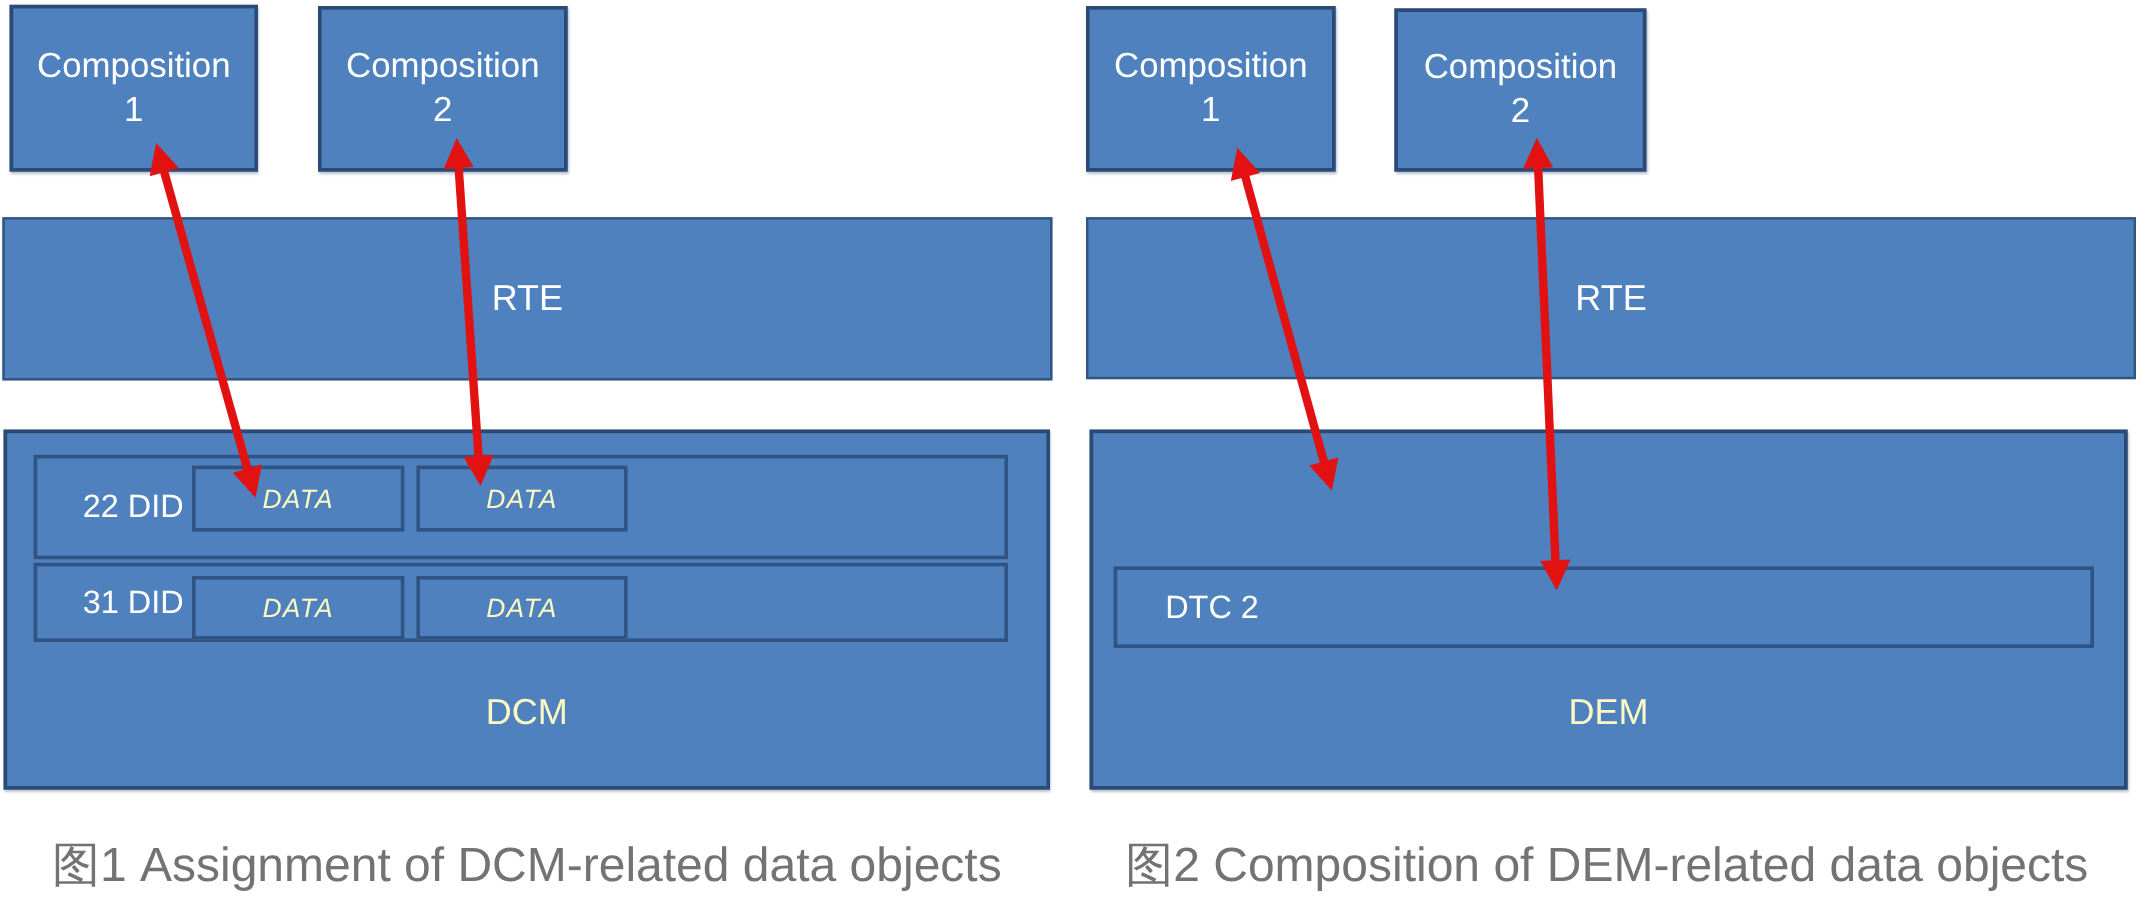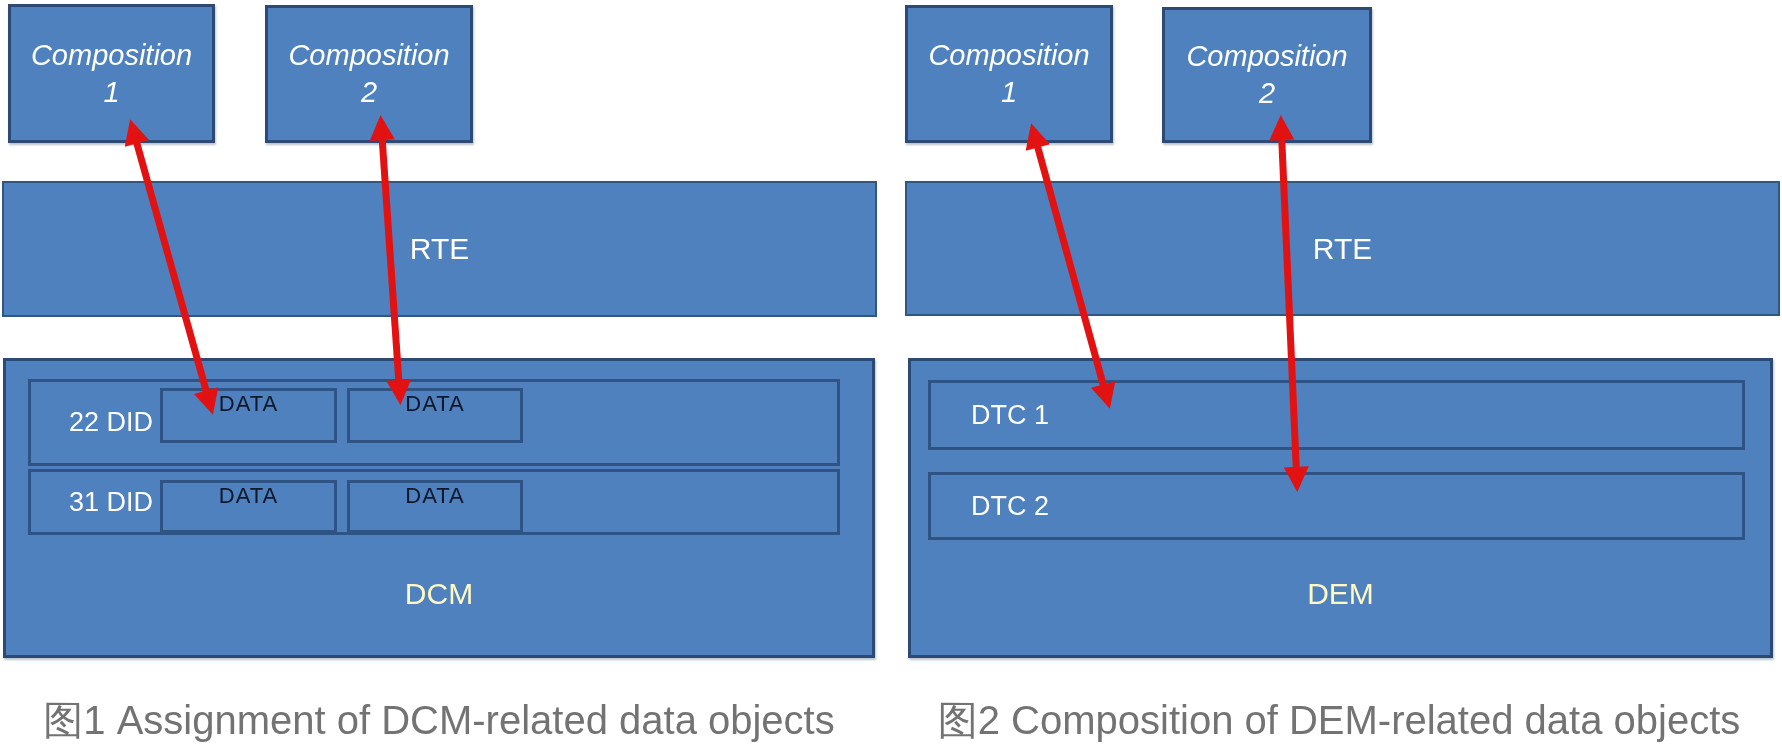--- a/index.html
+++ b/index.html
@@ -6,31 +6,31 @@
   body{font-family:"Liberation Sans","DejaVu Sans",sans-serif;}
   .stage{position:relative;width:1782px;height:752px;background:#ffffff;overflow:hidden;}
 
   
   .bluebox{position:absolute;background:#4e81bd;box-sizing:border-box;color:#ffffff;}
   .outer{border:3px solid #2c4a73;box-shadow:1px 2px 2px rgba(60,80,110,.35);}
   .thin{border:2px solid #31567f;}
   .inner{border:3px solid #2f5382;}
 
   .comp{display:flex;flex-direction:column;align-items:center;justify-content:center;
-        font-size:29px;line-height:37px;text-align:center;font-style:italic;}
+        font-size:29px;line-height:37px;text-align:center;}
   .rte{display:flex;align-items:center;justify-content:center;font-size:30px;}
 
   .bigLabel{position:absolute;left:0;right:0;text-align:center;font-size:30px;color:#fef9c3;}
 
   .rowBand{display:flex;align-items:center;}
   .rowLabel{font-size:27px;color:#ffffff;white-space:nowrap;}
 
   .dataBox{position:absolute;background:#4e81bd;border:3px solid #2f5382;box-sizing:border-box;
-           display:flex;justify-content:center;
-           font-size:22px;letter-spacing:1px;color:#0f172a;}
+           display:flex;align-items:center;justify-content:center;
+           font-size:22px;letter-spacing:1px;color:#fef9c3;font-style:italic;}
 
   .caption{position:absolute;text-align:center;font-size:40px;color:#737373;white-space:nowrap;}
 
   svg.arrows{position:absolute;left:0;top:0;pointer-events:none;}
 </style>
 </head>
 <body>
 
 <div class="stage">
 
@@ -84,23 +84,20 @@
     <span>2</span>
   </div>
 
   <div class="bluebox thin rte" style="left:905px;top:181px;width:875px;height:135px;">
     <span>RTE</span>
   </div>
 
   <div class="bluebox outer" style="left:908px;top:358px;width:865px;height:300px;">
     <div class="bigLabel" style="top:216px;">DEM</div>
 
-    <div class="bluebox inner rowBand" style="left:17px;top:19px;width:817px;height:70px;">
-      <span class="rowLabel" style="padding-left:40px;">DTC 1</span>
-    </div>
 
     <div class="bluebox inner rowBand" style="left:17px;top:111px;width:817px;height:68px;">
       <span class="rowLabel" style="padding-left:40px;">DTC 2</span>
     </div>
   </div>
 
   <div class="caption" style="left:905px;top:693px;width:868px;">图2 Composition of DEM-related data objects</div>
 
   <svg class="arrows" width="1782" height="752" viewBox="0 0 1782 752">
     <defs>

